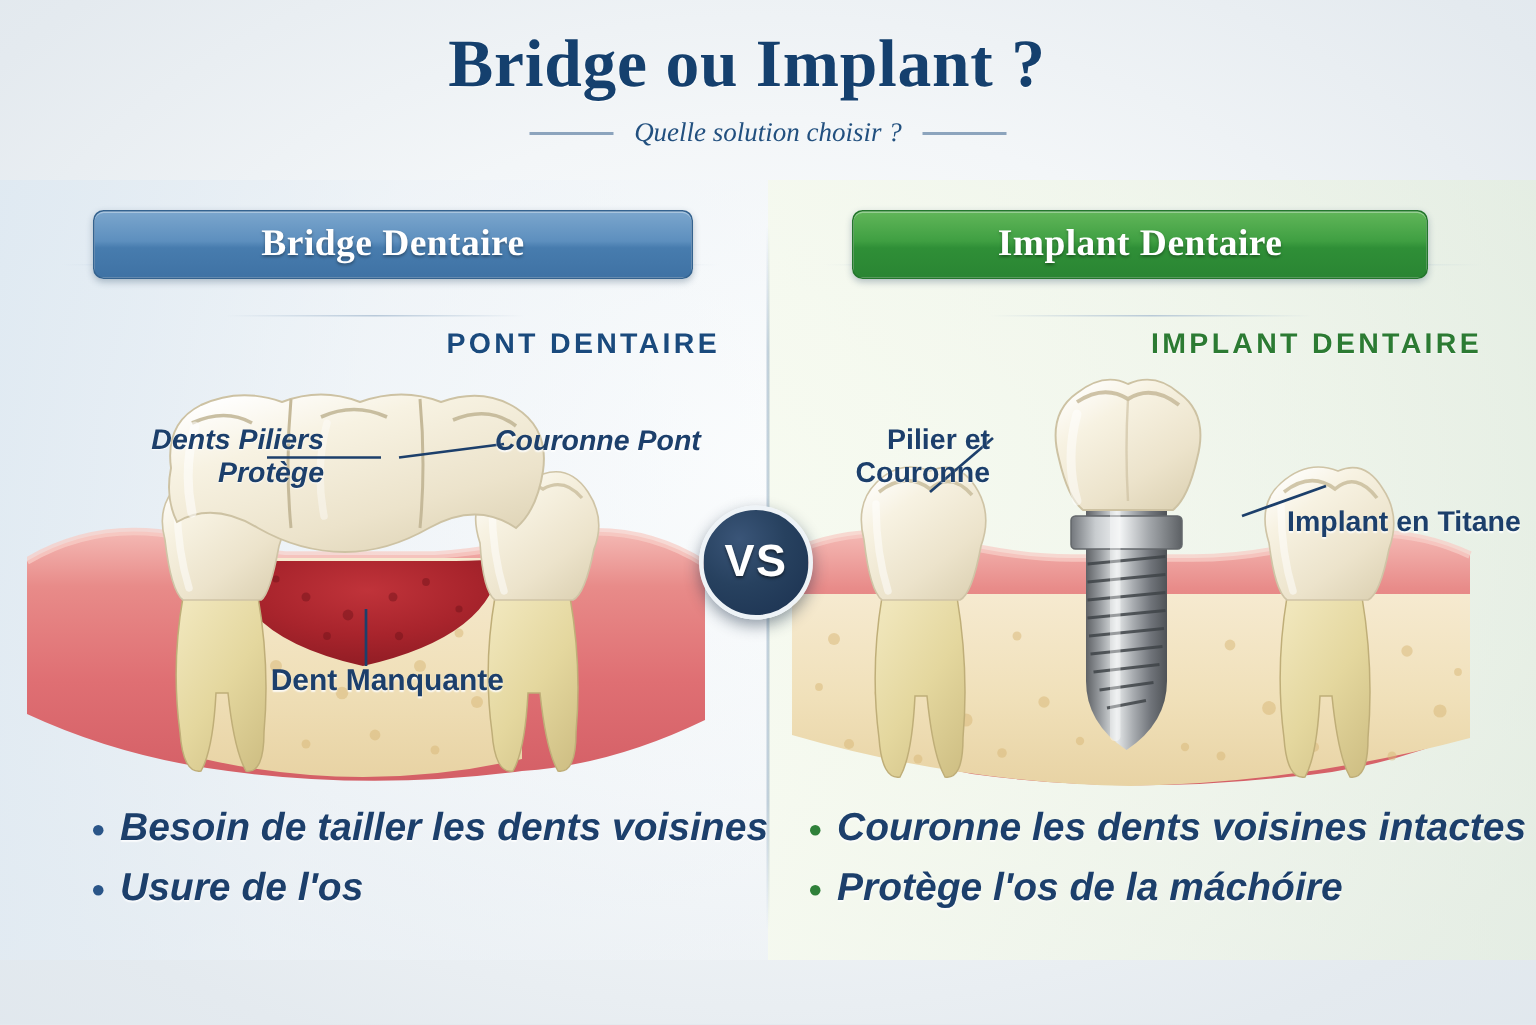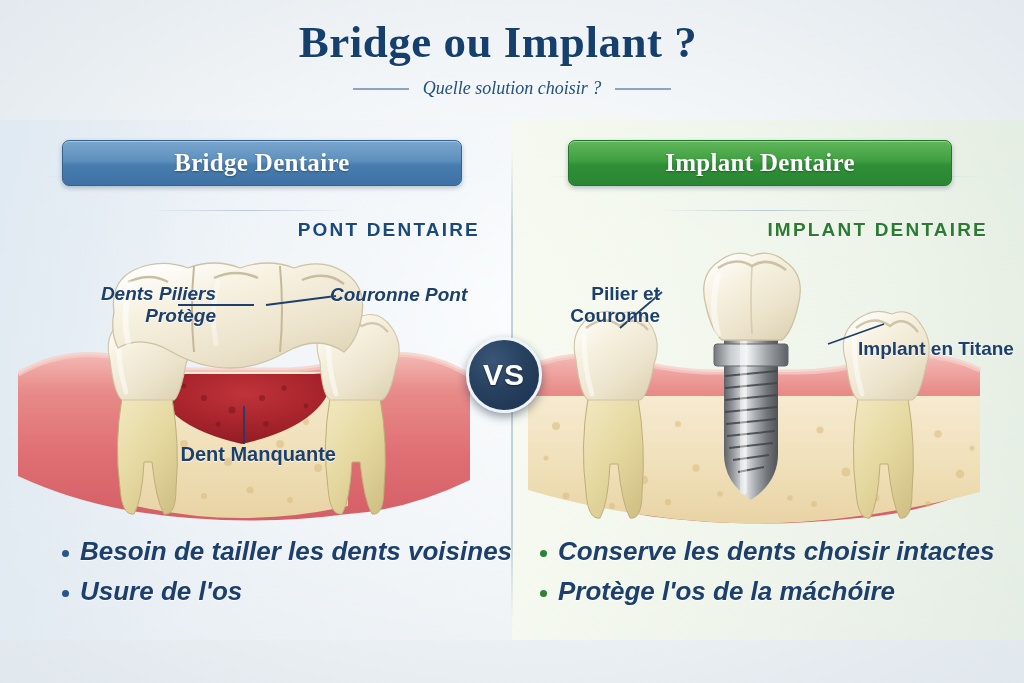--- a/index.html
+++ b/index.html
@@ -446,21 +446,21 @@
     </div>
     <div class="bullet-row">
       <span class="dot"></span>
       <span class="bullet-text">Usure de l'os</span>
     </div>
   </div>
 
   <div class="bullets" id="bullets-right">
     <div class="bullet-row">
       <span class="dot"></span>
-      <span class="bullet-text">Conserve les dents choisir intactes</span>
+      <span class="bullet-text">Couronne les dents voisines intactes</span>
     </div>
     <div class="bullet-row">
       <span class="dot"></span>
       <span class="bullet-text">Protège l'os de la máchóire</span>
     </div>
   </div>
 
 </div>
 
 </body></html>

